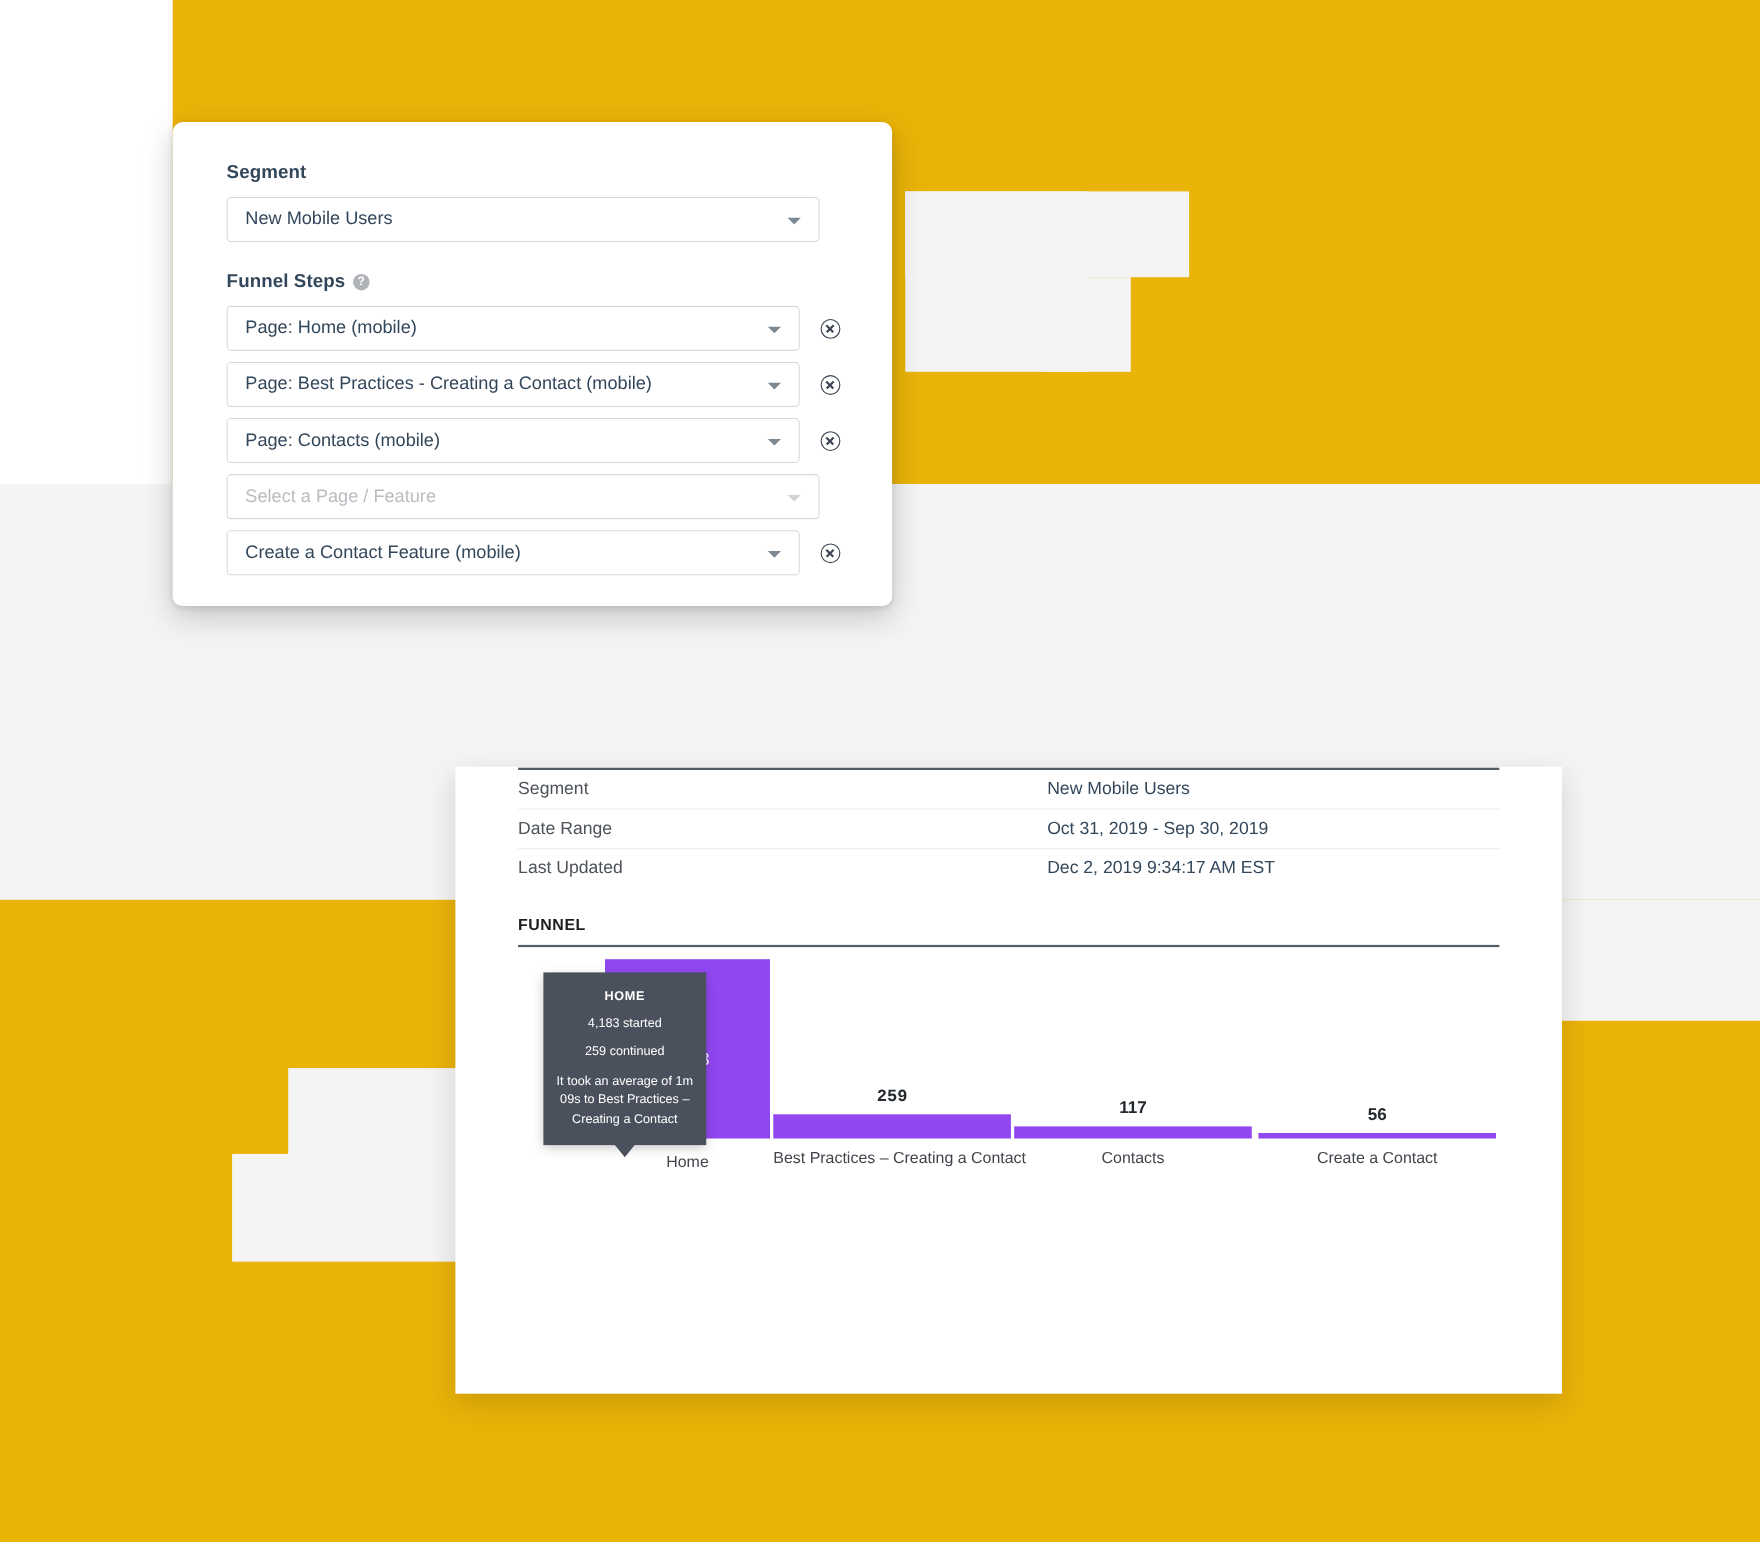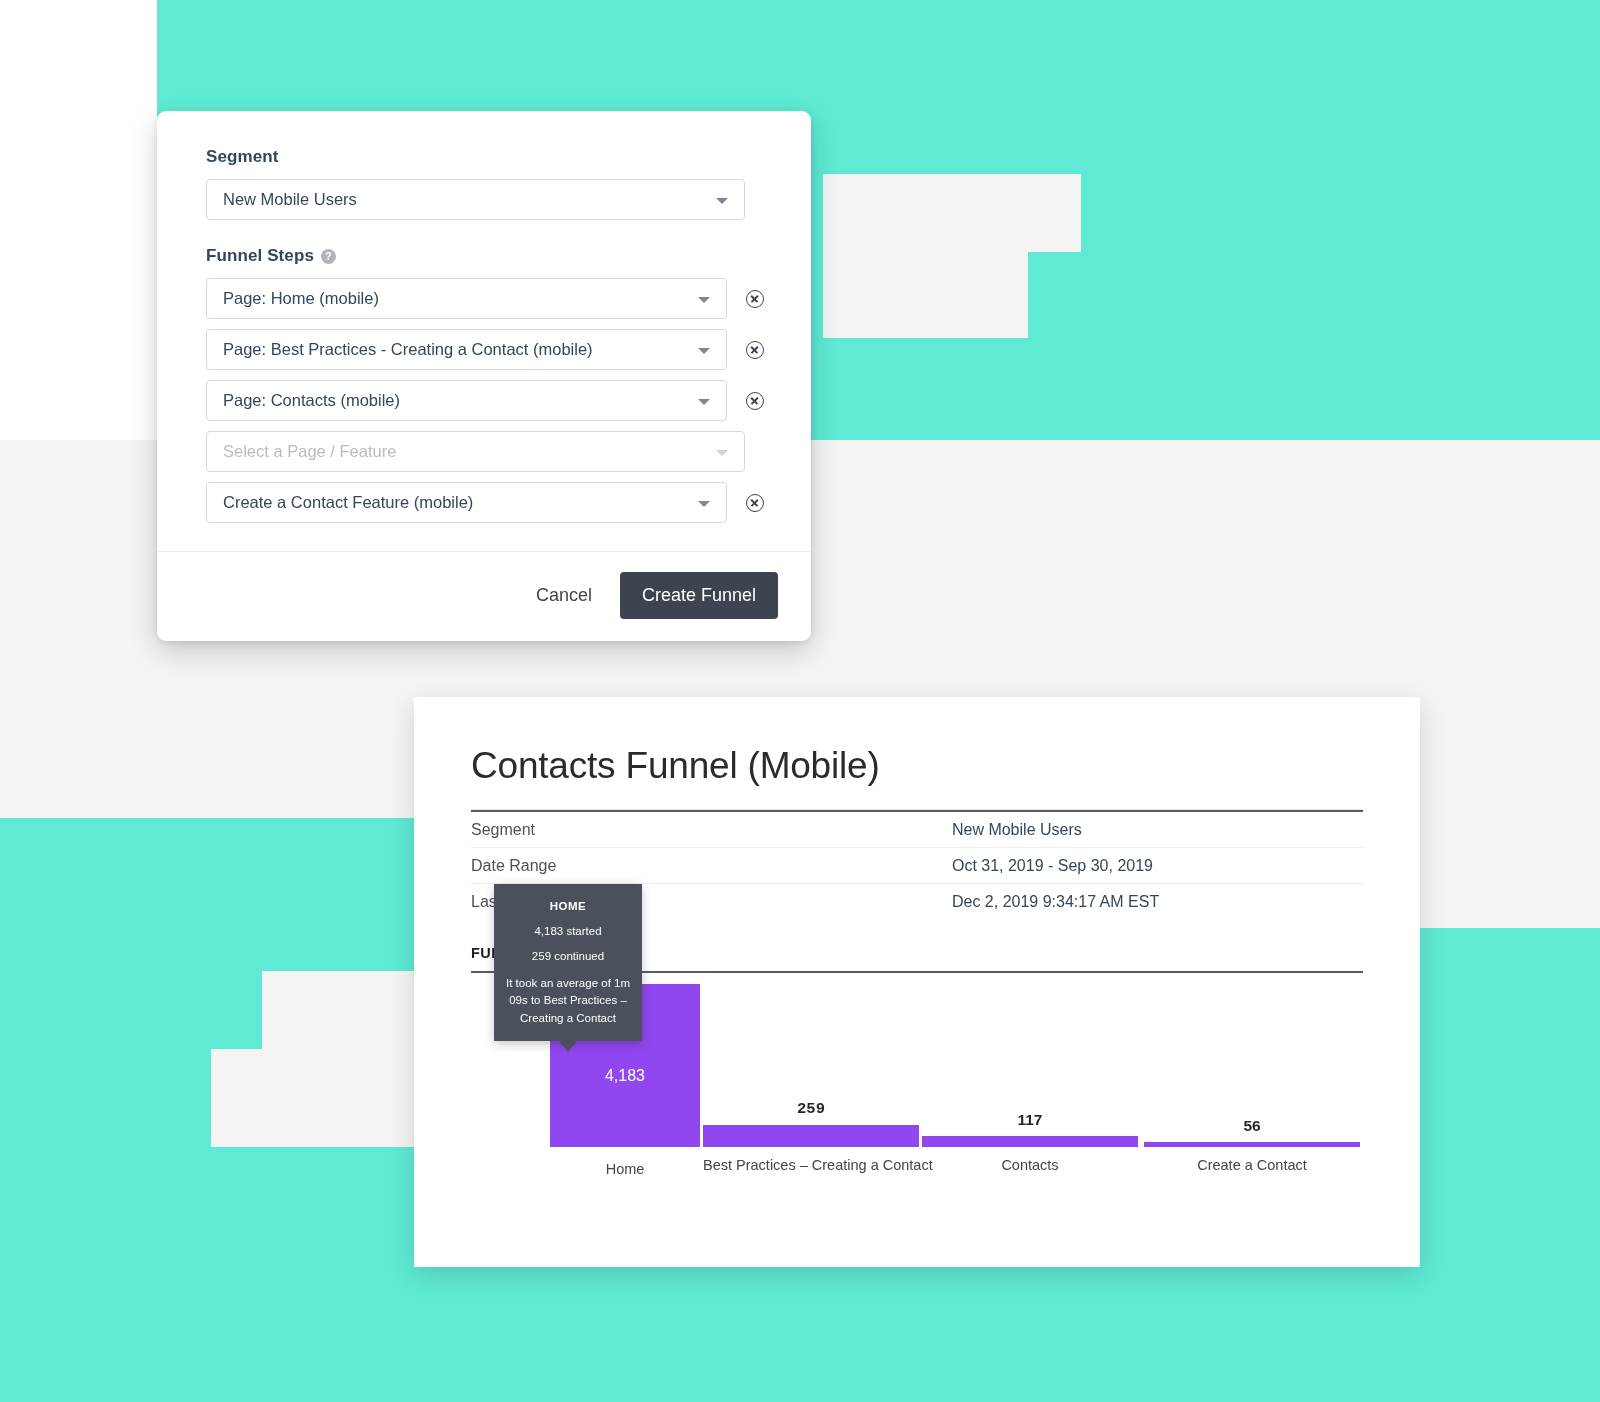--- a/index.html
+++ b/index.html
@@ -8,21 +8,21 @@
     margin: 0; padding: 0;
     width: 1600px; height: 1402px;
     overflow: hidden;
     background: #000000;
     font-family: "Liberation Sans", sans-serif;
     -webkit-font-smoothing: antialiased;
   }
   #stage {
     position: relative;
     width: 1600px; height: 1402px;
-    background: #5eead4;
+    background: #eab308;
     overflow: hidden;
   }
 
   
   .bg-block {
     position: absolute;
     background: #f4f4f5;
   }
   .bg-white {
     position: absolute;
@@ -345,29 +345,24 @@
               <span>Create a Contact Feature (mobile)</span>
               <span class="caret"></span>
             </div>
             <div class="remove-btn"></div>
           </div>
 
         </div>
       </div>
     </div>
 
-    <div id="dialog-footer">
-      <button id="cancel-button">Cancel</button>
-      <button id="create-funnel-button">Create Funnel</button>
-    </div>
   </div>
 
   <div id="report-card">
 
-    <h1 id="report-title">Contacts Funnel (Mobile)</h1>
     <div id="title-rule"></div>
 
     <div class="section-rule"></div>
 
     <table class="summary-table">
       <tbody>
         <tr>
           <td>Segment</td>
           <td class="val">New Mobile Users</td>
         </tr>

